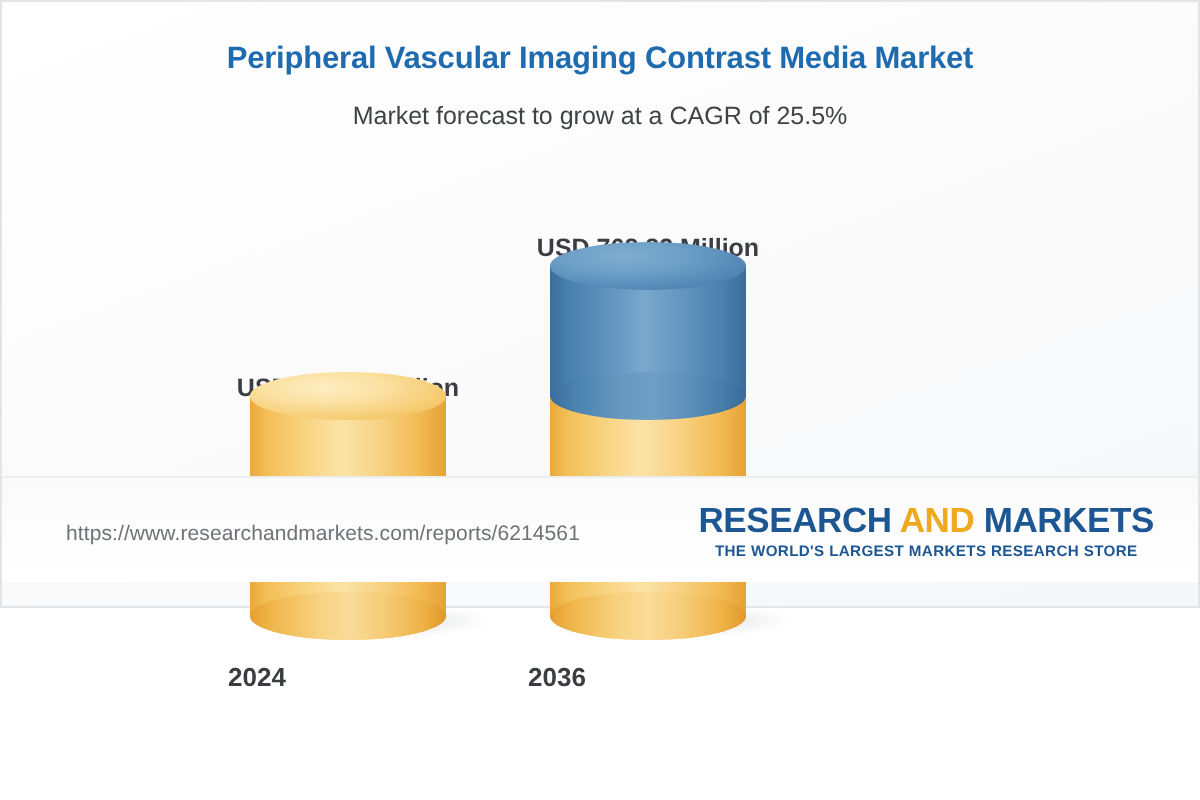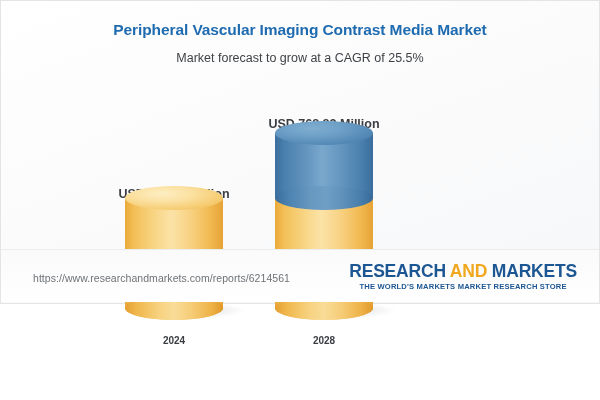--- a/index.html
+++ b/index.html
@@ -72,22 +72,22 @@
     white-space: nowrap;
   }
   #label-2024 { bottom: 145px; }
   #label-2033 { bottom: 215px; }
 
   .year-label {
     position: absolute;
     left: 0;
     bottom: 0;
     width: 120px;
-    text-align: center;
-    font-size: 10px;
+    text-align: left;
+    font-size: 13px;
     font-weight: bold;
     color: #3a3d41;
   }
 
   
   .cylinder {
     position: absolute;
     bottom: 38px;
     left: 11px;
     width: 98px;
@@ -178,21 +178,21 @@
   .clip {
     position: absolute;
     left: 0;
     width: 98px;
     overflow: hidden;
   }
 
   
   #footer {
     position: absolute;
-    left: 0; right: 0; bottom: 1px;
+    left: 0; right: 0; bottom: 12px;
     height: 52px;
     border-top: 1px solid #eceded;
     background: linear-gradient(180deg, #fafafb 0%, #ffffff 100%);
   }
   #footer-url {
     position: absolute;
     left: 32px;
     top: 22px;
     font-size: 10.5px;
     color: #6e7276;
@@ -263,26 +263,26 @@
         <div class="bottom-cap bottom-cap-yellow" style="bottom:-12px;"></div>
         <div class="clip" style="top:175px; height:24px;">
           <div class="cap" style="top:0; background:linear-gradient(to right,#e59f31 0%,#f0b74c 12%,#f7d17e 34%,#f9dc98 50%,#f6cc76 68%,#eeb247 88%,#e09829 100%);"></div>
         </div>
 
         <div class="cap" style="top:65px; background:linear-gradient(to right,#3a6d9c 0%,#4c83b0 14%,#6698c0 36%,#709fc5 52%,#5d90ba 70%,#477daa 88%,#38699a 100%);"></div>
 
         <div class="cap cap-blue" style="top:0;"></div>
       </div>
 
-      <div class="year-label">2028</div>
+      <div class="year-label">2036</div>
     </div>
 
   </div>
 
   <div id="footer">
     <div id="footer-url">https://www.researchandmarkets.com/reports/6214561</div>
     <div id="logo">
       <div id="logo-wordmark"><span class="logo-blue">RESEARCH</span> <span class="logo-gold">AND</span> <span class="logo-blue">MARKETS</span></div>
-      <div id="logo-tagline">THE WORLD'S MARKETS MARKET RESEARCH STORE</div>
+      <div id="logo-tagline">THE WORLD'S LARGEST MARKETS RESEARCH STORE</div>
     </div>
   </div>
 
 </div>
 
 </body></html>

